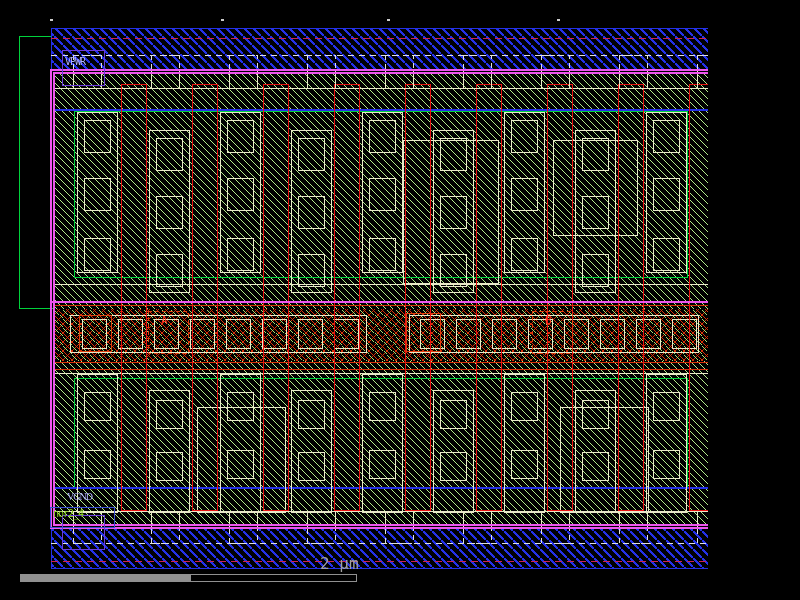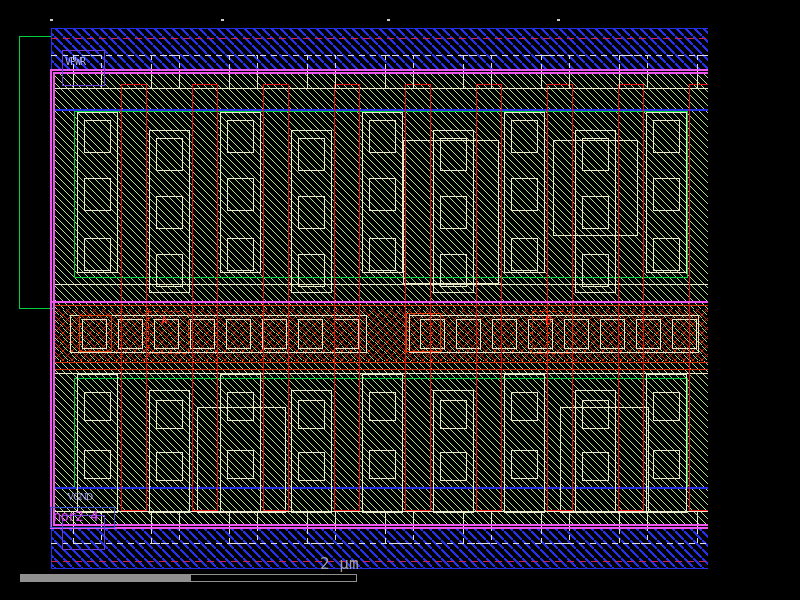--- a/index.html
+++ b/index.html
@@ -1,21 +1,21 @@
 <!DOCTYPE html>
 <html><head>
 <meta charset="utf-8">
 <style>
   html,body{margin:0;padding:0;background:#000;}
   #screen{position:relative;width:708px;height:600px;background:#000;overflow:hidden;
           font-family:"DejaVu Sans Mono","Liberation Mono",monospace;}
   #layout-svg{position:absolute;left:0;top:0;}
   .lbl{position:absolute;white-space:pre;line-height:1;z-index:5;}
   .lbl-port{font-size:10px;color:#b0b0ff;letter-spacing:-1px;}
-  .lbl-name{font-size:14px;color:#d946ef;letter-spacing:-1px;text-align:center;}
+  .lbl-name{font-size:10px;color:#84cc16;letter-spacing:-1px;text-align:center;}
   .lbl-pin{font-size:11px;color:#ff3322;}
   .lbl-scale{font-size:16px;color:#a0a0a0;}
   #scalebar{position:absolute;left:20px;top:574px;height:8px;width:337px;z-index:5;}
   #scalebar .fill{position:absolute;left:0;top:0;width:170px;height:8px;background:#909090;}
   #scalebar .empty{position:absolute;left:170px;top:0;width:165px;height:6px;border:1px solid #909090;}
 </style>
 </head>
 <body>
 
 <div id="screen">

